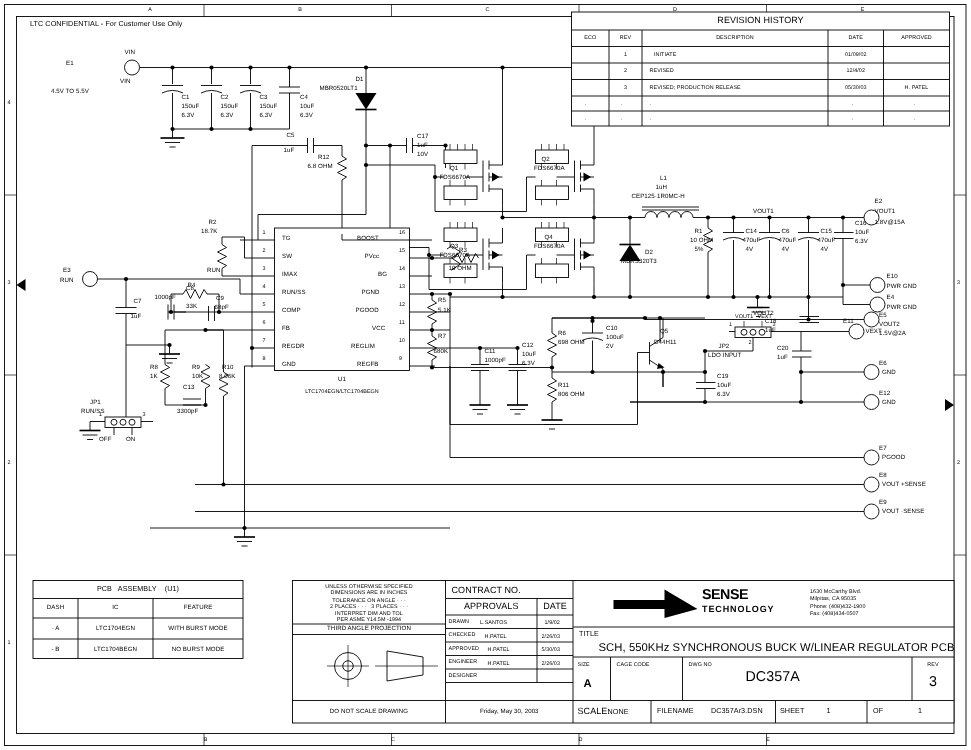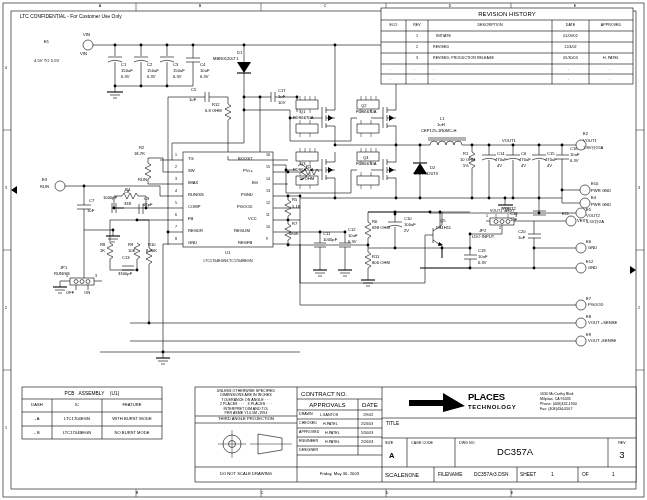--- a/index.html
+++ b/index.html
@@ -926,28 +926,29 @@
 <div class="t t3" style="left:361px;top:422px;">2/26/03</div>
 <div class="t t3" style="left:299px;top:430px;">APPROVED</div>
 <div class="t t3" style="left:325px;top:431px;">H.PATEL</div>
 <div class="t t3" style="left:361px;top:431px;">5/30/03</div>
 <div class="t t3" style="left:299px;top:439px;">ENGINEER</div>
 <div class="t t3" style="left:325px;top:440px;">H.PATEL</div>
 <div class="t t3" style="left:361px;top:440px;">2/26/03</div>
 <div class="t t3" style="left:299px;top:448px;">DESIGNER</div>
 <div class="t ctr" style="left:297px;top:472px;width:85px;">Friday, May 30, 2003</div>
 
-<div class="t t6 b" style="left:468px;top:392px;letter-spacing:-0.3px;">PLACES</div>
+<div class="t t6 b" style="left:468px;top:392px;letter-spacing:-0.3px;">SENSE</div>
 <div class="t t4 b" style="left:468px;top:404px;letter-spacing:0.6px;">TECHNOLOGY</div>
 <div class="t t3" style="left:540px;top:392px;line-height:1.35;">1630 McCarthy Blvd.
 Milpitas, CA 95035
 Phone: (408)432-1900
 Fax: (408)434-0507</div>
 
 <div class="t t2" style="left:386px;top:421px;">TITLE</div>
+<div class="t t5" style="left:399px;top:428px;">SCH, 550KHz SYNCHRONOUS BUCK W/LINEAR REGULATOR PCB</div>
 <div class="t t3" style="left:385px;top:441px;">SIZE</div>
 <div class="t t5 b" style="left:389px;top:452px;">A</div>
 <div class="t t3" style="left:411px;top:441px;">CAGE CODE</div>
 <div class="t t3" style="left:416px;top:452px;"></div>
 <div class="t t3" style="left:459px;top:441px;">DWG NO</div>
 <div class="t t6" style="left:497px;top:447px;">DC357A</div>
 <div class="t t3 ctr" style="left:608px;top:441px;width:28px;">REV</div>
 <div class="t t6 ctr" style="left:608px;top:450px;width:28px;">3</div>
 <div class="t t4" style="left:385px;top:472px;">SCALE:</div>
 <div class="t t2" style="left:405px;top:473px;">NONE</div>

